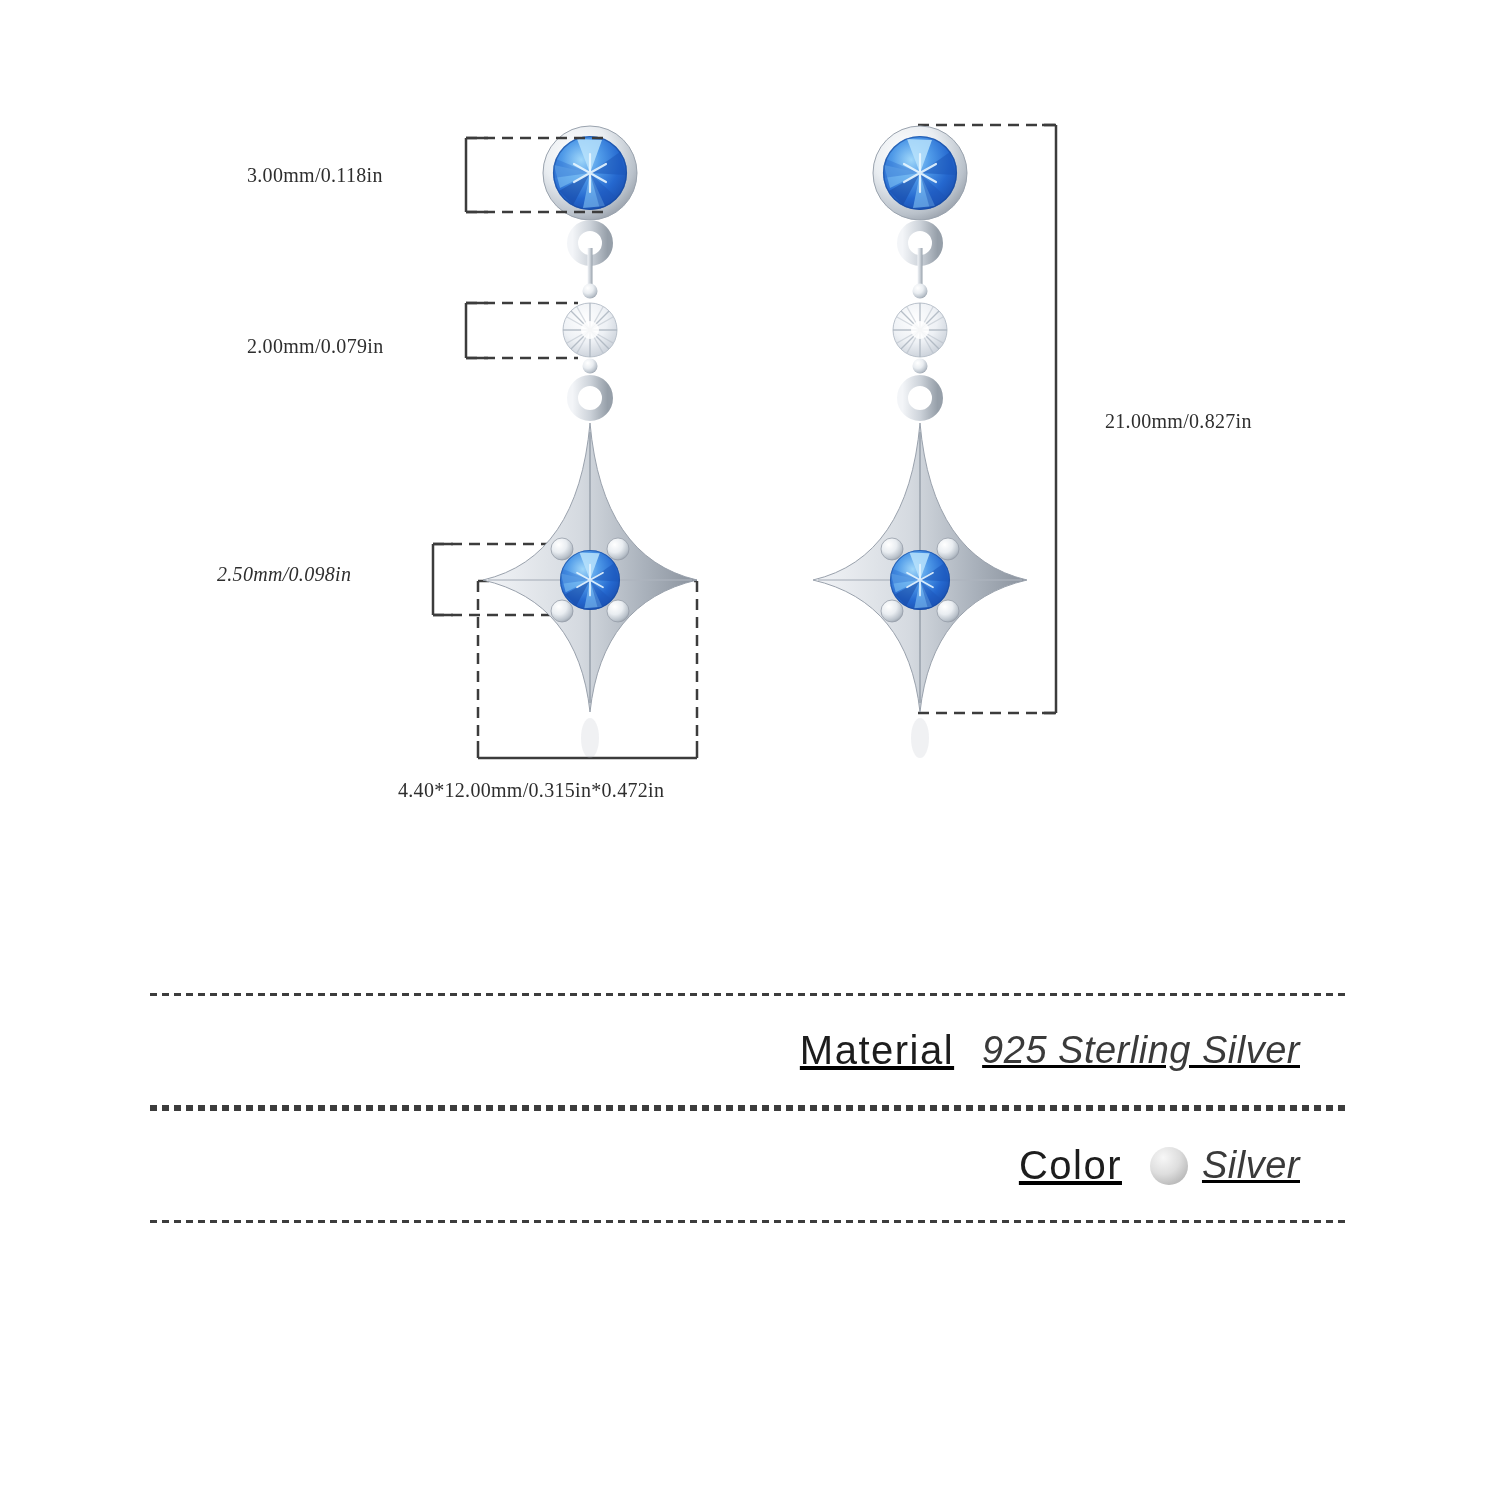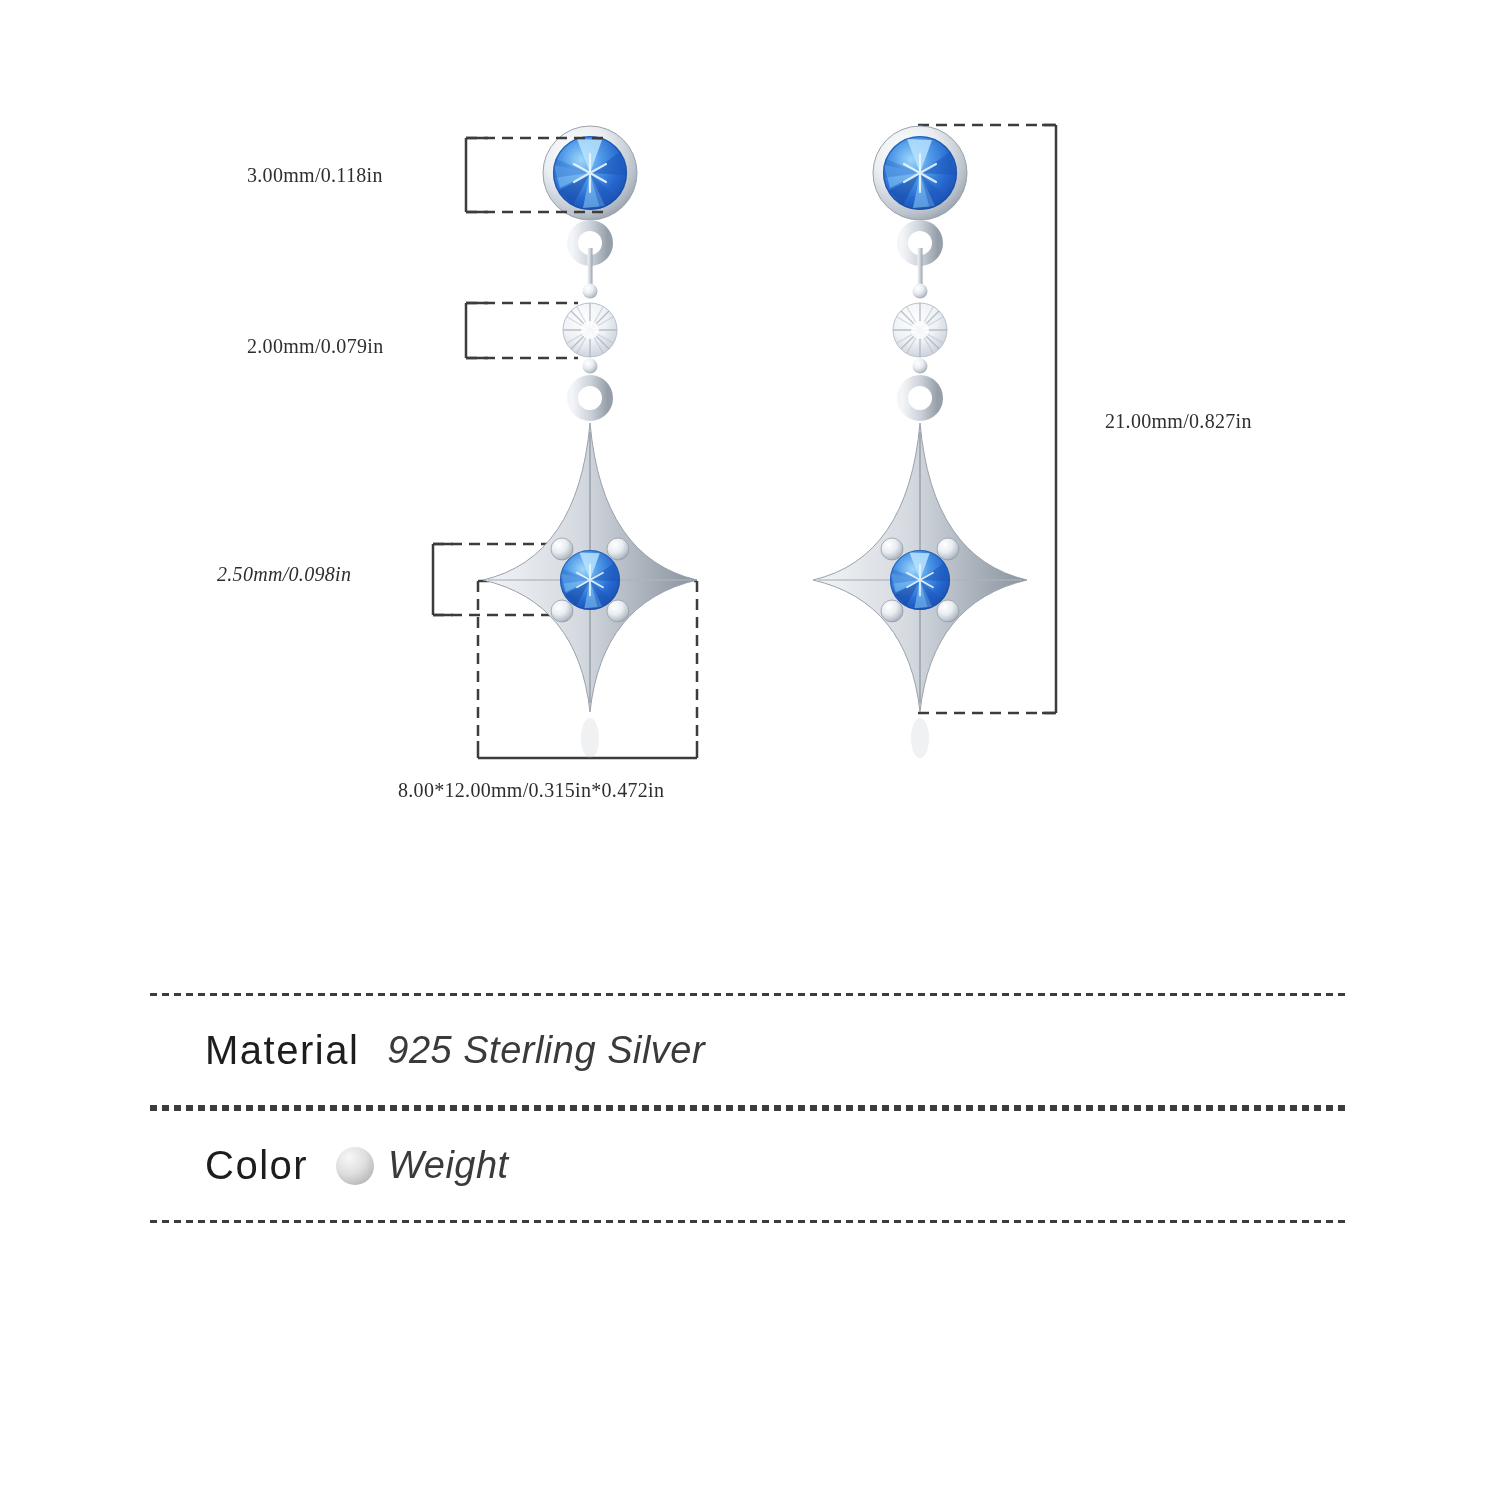--- a/index.html
+++ b/index.html
@@ -15,21 +15,21 @@
   }
   #dim-3mm{left:247px;top:157px;}
   #dim-2mm{left:247px;top:328px;}
   #dim-25mm{left:217px;top:556px;font-style:italic;}
   #dim-8x12{left:398px;top:772px;}
   #dim-21mm{left:1105px;top:403px;}
 
   
   #spec-table{position:absolute;left:150px;top:993px;width:1200px;}
   .tline{height:3px;background:repeating-linear-gradient(90deg,#3c3c3c 0 7px,transparent 7px 12px);}
-  .trow{height:109px;display:flex;justify-content:flex-start;align-items:center;padding:0 50px 0 55px;}
+  .trow{height:109px;display:flex;justify-content:flex-end;align-items:center;padding:0 50px 0 55px;text-decoration:underline;}
   .tlabel{font-size:40px;color:#1d1d1d;letter-spacing:1.5px;}
   .tvalue{font-size:38px;font-style:italic;color:#3a3a3a;letter-spacing:.5px;display:flex;align-items:center;gap:14px;margin-left:28px;}
   .swatch{
     width:38px;height:38px;border-radius:50%;display:inline-block;
     background:radial-gradient(circle at 35% 28%, #f7f7f7 0%, #dedede 45%, #bdbdbd 75%, #a8a8a8 100%);
   }
 </style>
 </head>
 <body>
 
@@ -125,35 +125,35 @@
              M466,303 H578 M466,358 H578"></path>
     <path d="M466,138 V212 M466,138 h22 M466,212 h22
              M466,303 V358 M466,303 h22 M466,358 h22
              M1056,125 V713 M1042,125 H1056 M1042,713 H1056"></path>
   </g>
 </svg>
 
 <div class="dim" id="dim-3mm">3.00mm/0.118in</div>
 <div class="dim" id="dim-2mm">2.00mm/0.079in</div>
 <div class="dim" id="dim-25mm">2.50mm/0.098in</div>
-<div class="dim" id="dim-8x12">8.00*12.00mm/0.315in*0.472in</div>
+<div class="dim" id="dim-8x12">4.40*12.00mm/0.315in*0.472in</div>
 <div class="dim" id="dim-21mm">21.00mm/0.827in</div>
 
 <div id="spec-table">
   <div class="tline"></div>
 
   <div class="trow">
     <span class="tlabel">Material</span>
     <span class="tvalue">925 Sterling Silver</span>
   </div>
   <div class="tline"></div>
 
   <div class="tline"></div>
 
   <div class="trow">
     <span class="tlabel">Color</span>
     <span class="tvalue">
       <span class="swatch"></span>
-      <span>Weight</span>
+      <span>Silver</span>
     </span>
   </div>
   <div class="tline"></div>
 </div>
 
 </body></html>

